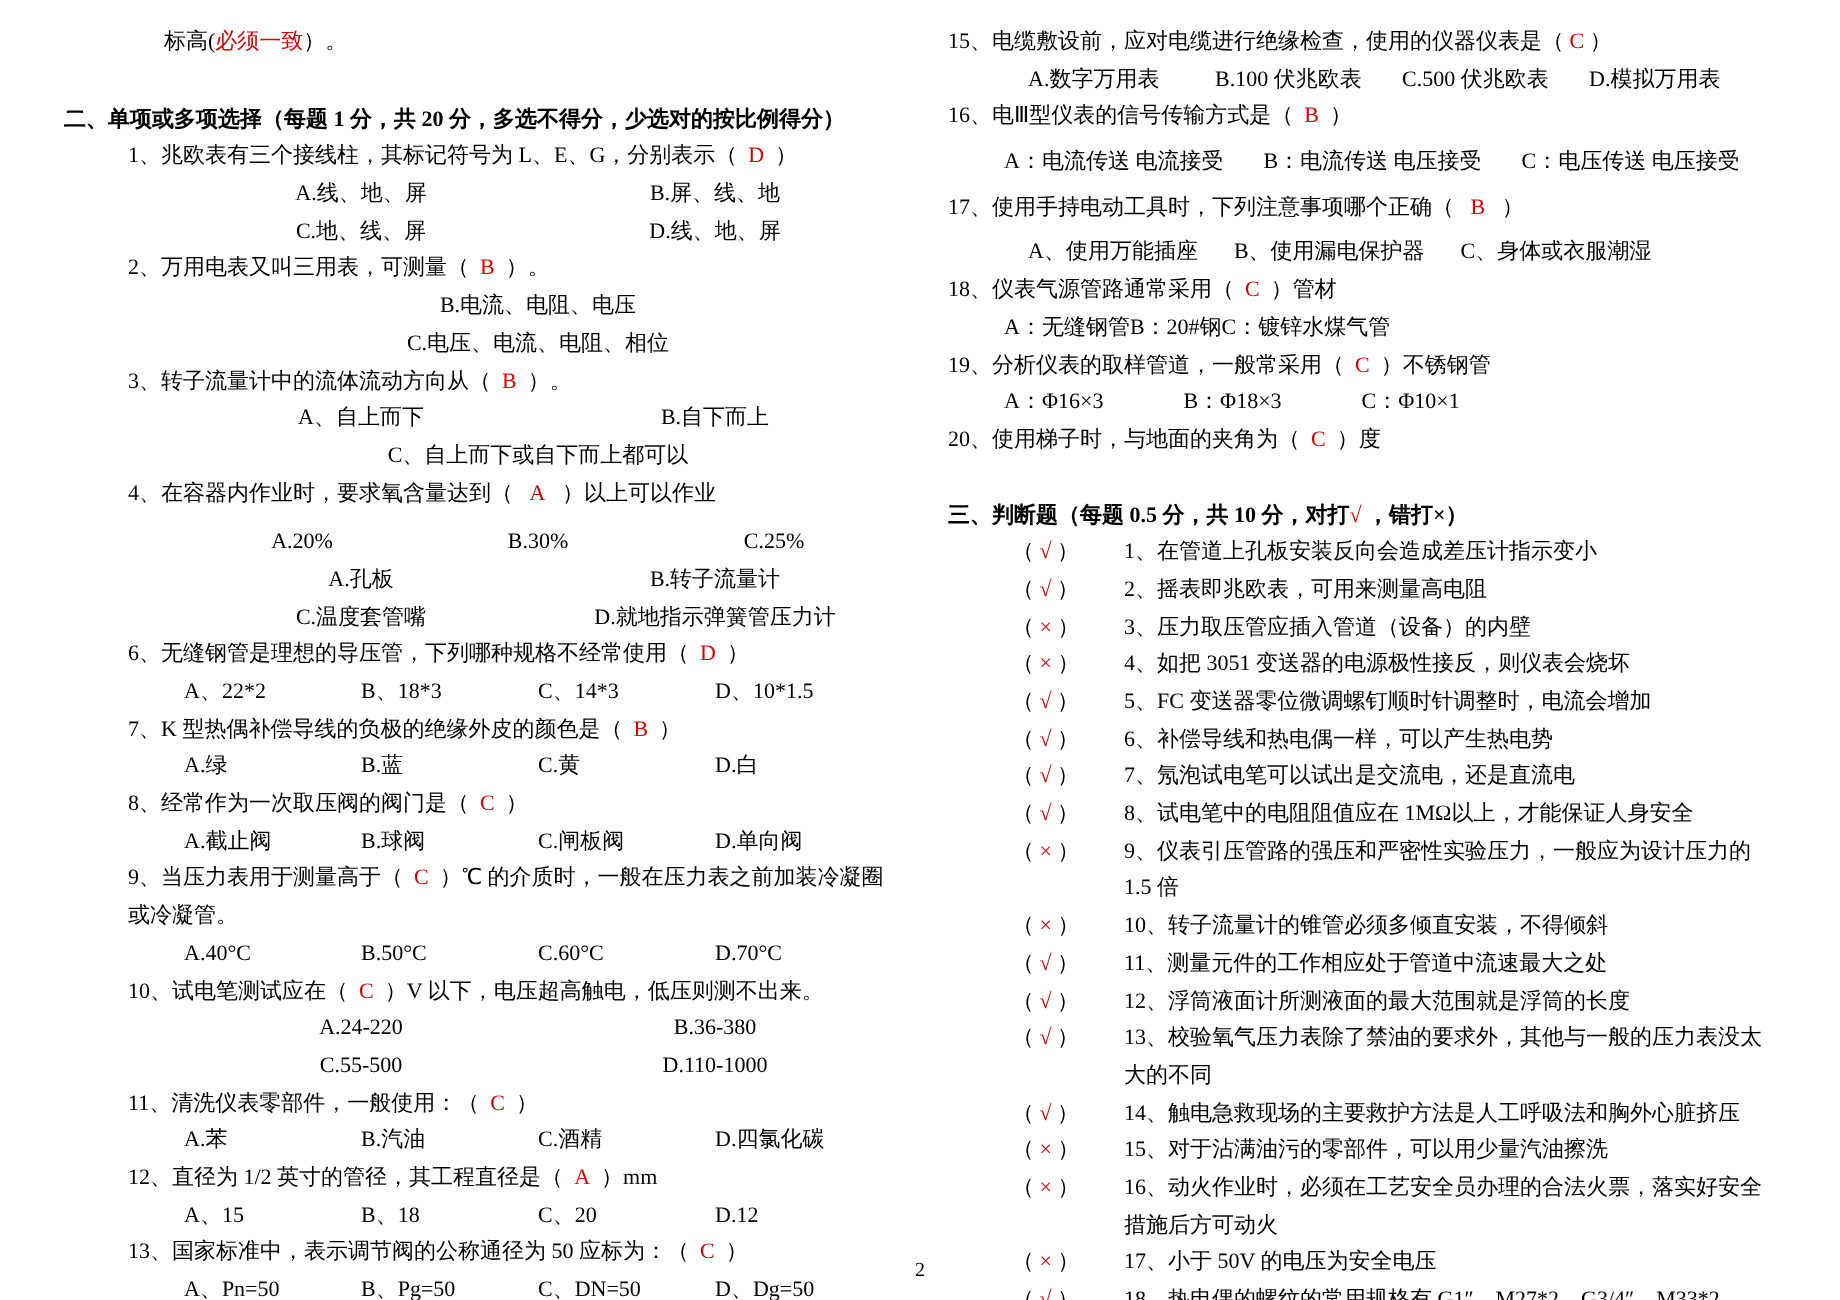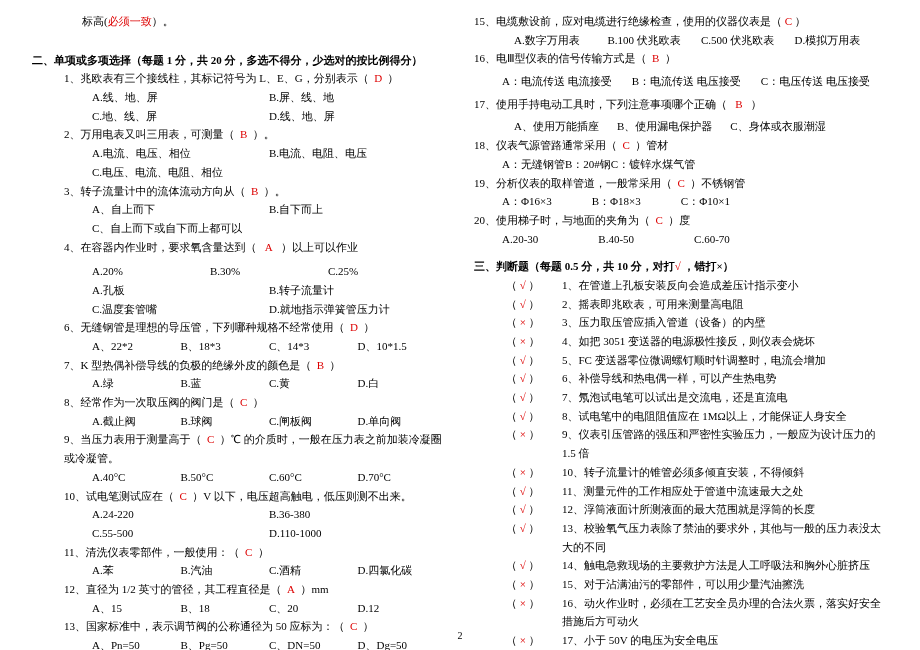--- a/index.html
+++ b/index.html
@@ -17,21 +17,21 @@
     }
     .col {
       flex: 1;
       min-width: 0;
     }
     .red { color: #d00; }
     .indent1 { padding-left: 32px; font-family: Liberation Serif, serif; }
     .indent2 { padding-left: 50px; }
     .section-title { font-weight: bold; margin-top: 20px; }
     .opt-row { display: flex; padding-left: 60px; }
-    .opt { flex: 1; white-space: nowrap; }
+    .opt { flex: 1; white-space: nowrap; text-align: center; }
     .opt4 { display: flex; padding-left: 60px; }
     .opt4 > span { flex: 1; white-space: nowrap; }
     .tf-row { display: flex; padding-left: 32px; }
     .tf-mark { width: 56px; flex-shrink: 0; }
     .tf-text { flex: 1; }
     .page-num { position: absolute; bottom: 6px; left: 50%; transform: translateX(-50%); font-size: 10px; }
     .pnum { white-space: nowrap; }
   </style>
 </head>
 <body>
@@ -47,21 +47,20 @@
       <span class="opt">A.线、地、屏</span>
       <span class="opt">B.屏、线、地</span>
     </div>
   <div class="opt-row">
       <span class="opt">C.地、线、屏</span>
       <span class="opt">D.线、地、屏</span>
     </div>
 
   <div class="indent1 pnum"><span>2、万用电表又叫三用表，可测量（</span>&nbsp;&nbsp;<span class="red">B</span>&nbsp;&nbsp;<span>）。</span></div>
   <div class="opt-row">
-      <span class="opt">A.电流、电压、相位</span>
       <span class="opt">B.电流、电阻、电压</span>
     </div>
   <div class="opt-row">
       <span class="opt">C.电压、电流、电阻、相位</span>
     </div>
 
   <div class="indent1 pnum"><span>3、转子流量计中的流体流动方向从（</span>&nbsp;&nbsp;<span class="red">B</span>&nbsp;&nbsp;<span>）。</span></div>
   <div class="opt-row">
       <span class="opt">A、自上而下</span>
       <span class="opt">B.自下而上</span>
@@ -189,27 +188,22 @@
     </div>
 
   <div class="pnum"><span>19、分析仪表的取样管道，一般常采用（</span>&nbsp;&nbsp;<span class="red">C</span>&nbsp;&nbsp;<span>）不锈钢管</span></div>
   <div style="padding-left:28px; display:flex; gap:40px; white-space:nowrap">
       <span>A：Φ16×3</span>
       <span>B：Φ18×3</span>
       <span>C：Φ10×1</span>
     </div>
 
   <div class="pnum"><span>20、使用梯子时，与地面的夹角为（</span>&nbsp;&nbsp;<span class="red">C</span>&nbsp;&nbsp;<span>）度</span></div>
-  <div style="padding-left:28px; display:flex; gap:60px; white-space:nowrap">
-      <span>A.20-30</span>
-      <span>B.40-50</span>
-      <span>C.60-70</span>
-    </div>
-
-  <div class="section-title" style="margin-top:9px">
+
+  <div class="section-title" style="margin-top:19px">
     <span>三、判断题（每题 0.5 分，共 10 分，对打</span><span class="red">√</span>&nbsp;<span>，错打×）</span>
   </div>
 
   <div id="tf-container">
       <div class="tf-row">
         <span class="tf-mark">（&nbsp;<span class="red">√</span>&nbsp;）</span>
         <span class="tf-text">1、在管道上孔板安装反向会造成差压计指示变小</span>
       </div>
       <div class="tf-row">
         <span class="tf-mark">（&nbsp;<span class="red">√</span>&nbsp;）</span>

